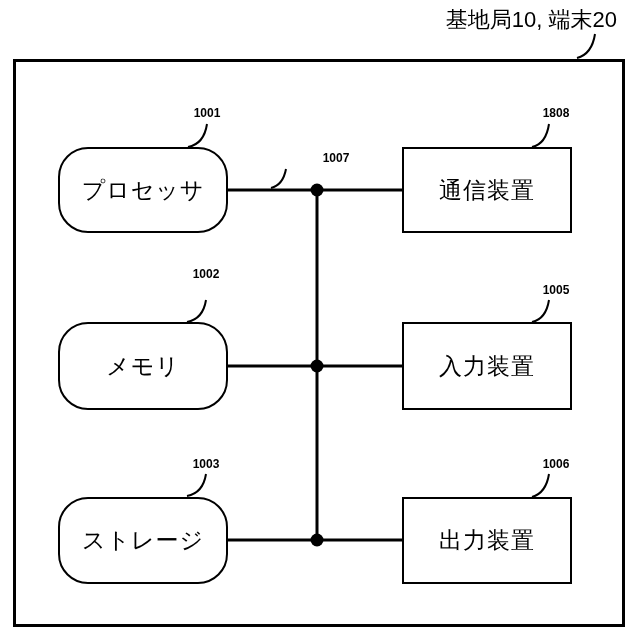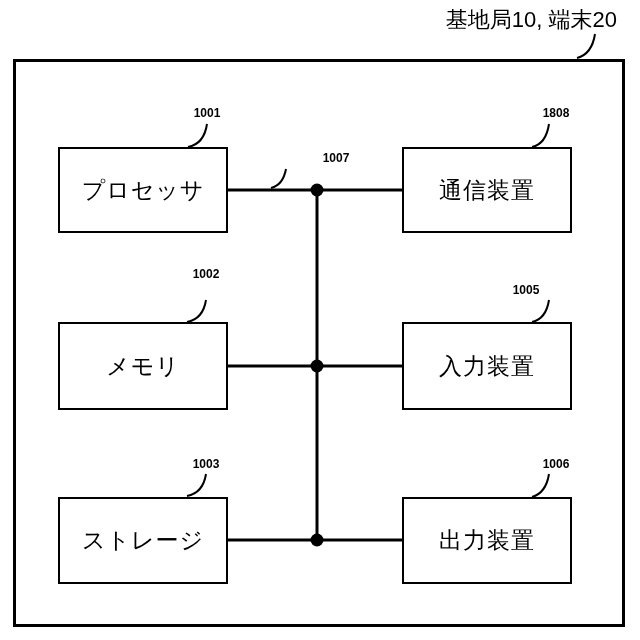--- a/index.html
+++ b/index.html
@@ -49,39 +49,39 @@
     border: 2px solid #000000;
     box-sizing: border-box;
     background: #ffffff;
     display: flex;
     align-items: center;
     justify-content: center;
     font-size: 23px;
     letter-spacing: 1px;
     white-space: nowrap;
   }
-  .col-left  { left: 58px; }
+  .col-left  { left: 58px; border-radius: 30px; }
   .col-right { left: 402px; }
   .row-1 { top: 147px; height: 86px; }
   .row-2 { top: 322px; height: 88px; }
   .row-3 { top: 497px; height: 87px; }
   .ref-label {
     position: absolute;
     width: 60px;
     text-align: center;
     font-size: 12px;
     line-height: 22px;
     white-space: nowrap;
     font-weight: bold;
   }
   .ref-1001 { left: 177px; top: 102px; }
   .ref-1002 { left: 176px; top: 263px; }
   .ref-1003 { left: 176px; top: 453px; }
   .ref-1004 { left: 526px; top: 102px; }
-  .ref-1005 { left: 496px; top: 279px; }
+  .ref-1005 { left: 526px; top: 279px; }
   .ref-1006 { left: 526px; top: 453px; }
   .ref-1007 { left: 259px; top: 147px; margin-left: 47px; }
 </style>
 </head>
 <body>
 
 <div class="stage">
 
   <div class="figure-title">基地局10, 端末20</div>
 

